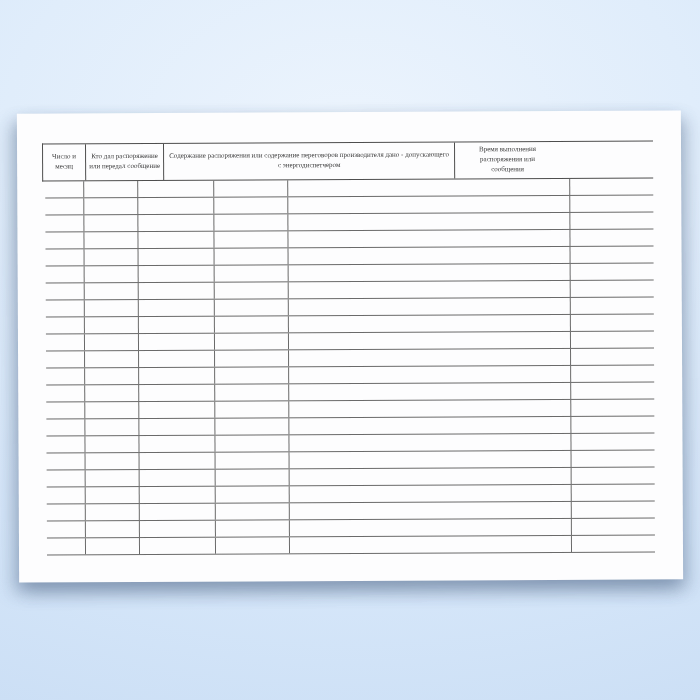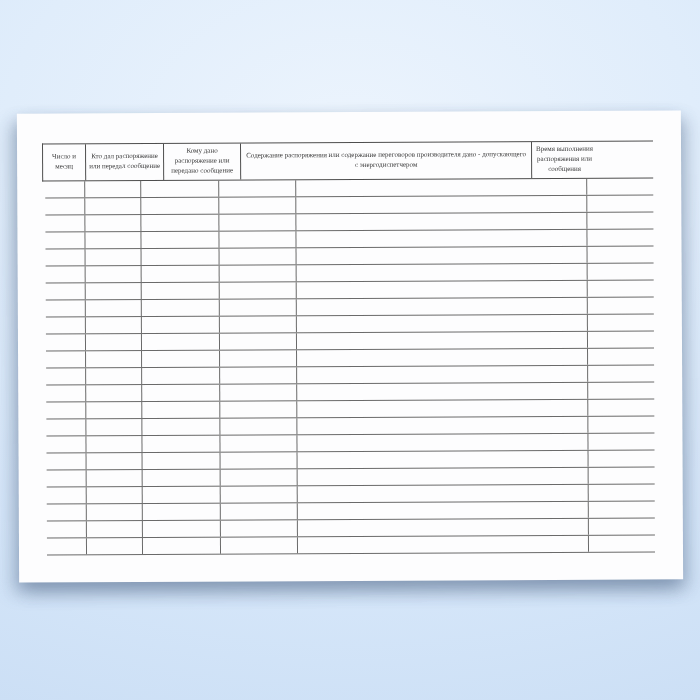--- a/index.html
+++ b/index.html
@@ -40,21 +40,21 @@
     color: var(--text, #3a3a3a);
     padding: 1px 3px;
   }
   .th:not(:last-child) { border-right: 1px solid var(--hline, #4e4e4e); }
 
   .c1 { width: 43px; }
   .c2 { width: 56px; }
   .c3 { width: 78px; }
   .c4 { width: 77px; }
   .c5 { width: 291px; }
-  .c6 { width: 65px; }
+  .c6 { width: 65px; margin-left: 20px; }
 
   .tbody { margin-left: 3px; }
   .row {
     display: flex;
     height: 17px;
     border-bottom: 1px solid var(--line, #6a6a6a);
   }
   .row .c1 { width: 40px; } 
   .cell { height: 100%; }
   .cell:not(:last-child) { border-right: 1px solid var(--line, #6a6a6a); }
@@ -65,23 +65,20 @@
 <div class="scene">
   <div class="paper">
     <div class="logtable">
       <div class="thead">
         <div class="th c1">
           <span>Число и месяц</span>
         </div>
         <div class="th c3">
           <span>Кто дал распоряжение или передал сообщение</span>
         </div>
-        <div class="th c4">
-          <span>Кому дано распоряжение или передано сообщение</span>
-        </div>
         <div class="th c5">
           <span>Содержание распоряжения или содержание переговоров производителя дано - допускающего с энергодиспетчером</span>
         </div>
         <div class="th c6">
           <span>Время выполнения распоряжения или сообщения</span>
         </div>
       </div>
       <div class="tbody">
           <div class="row">
             <div class="cell c1"></div>

